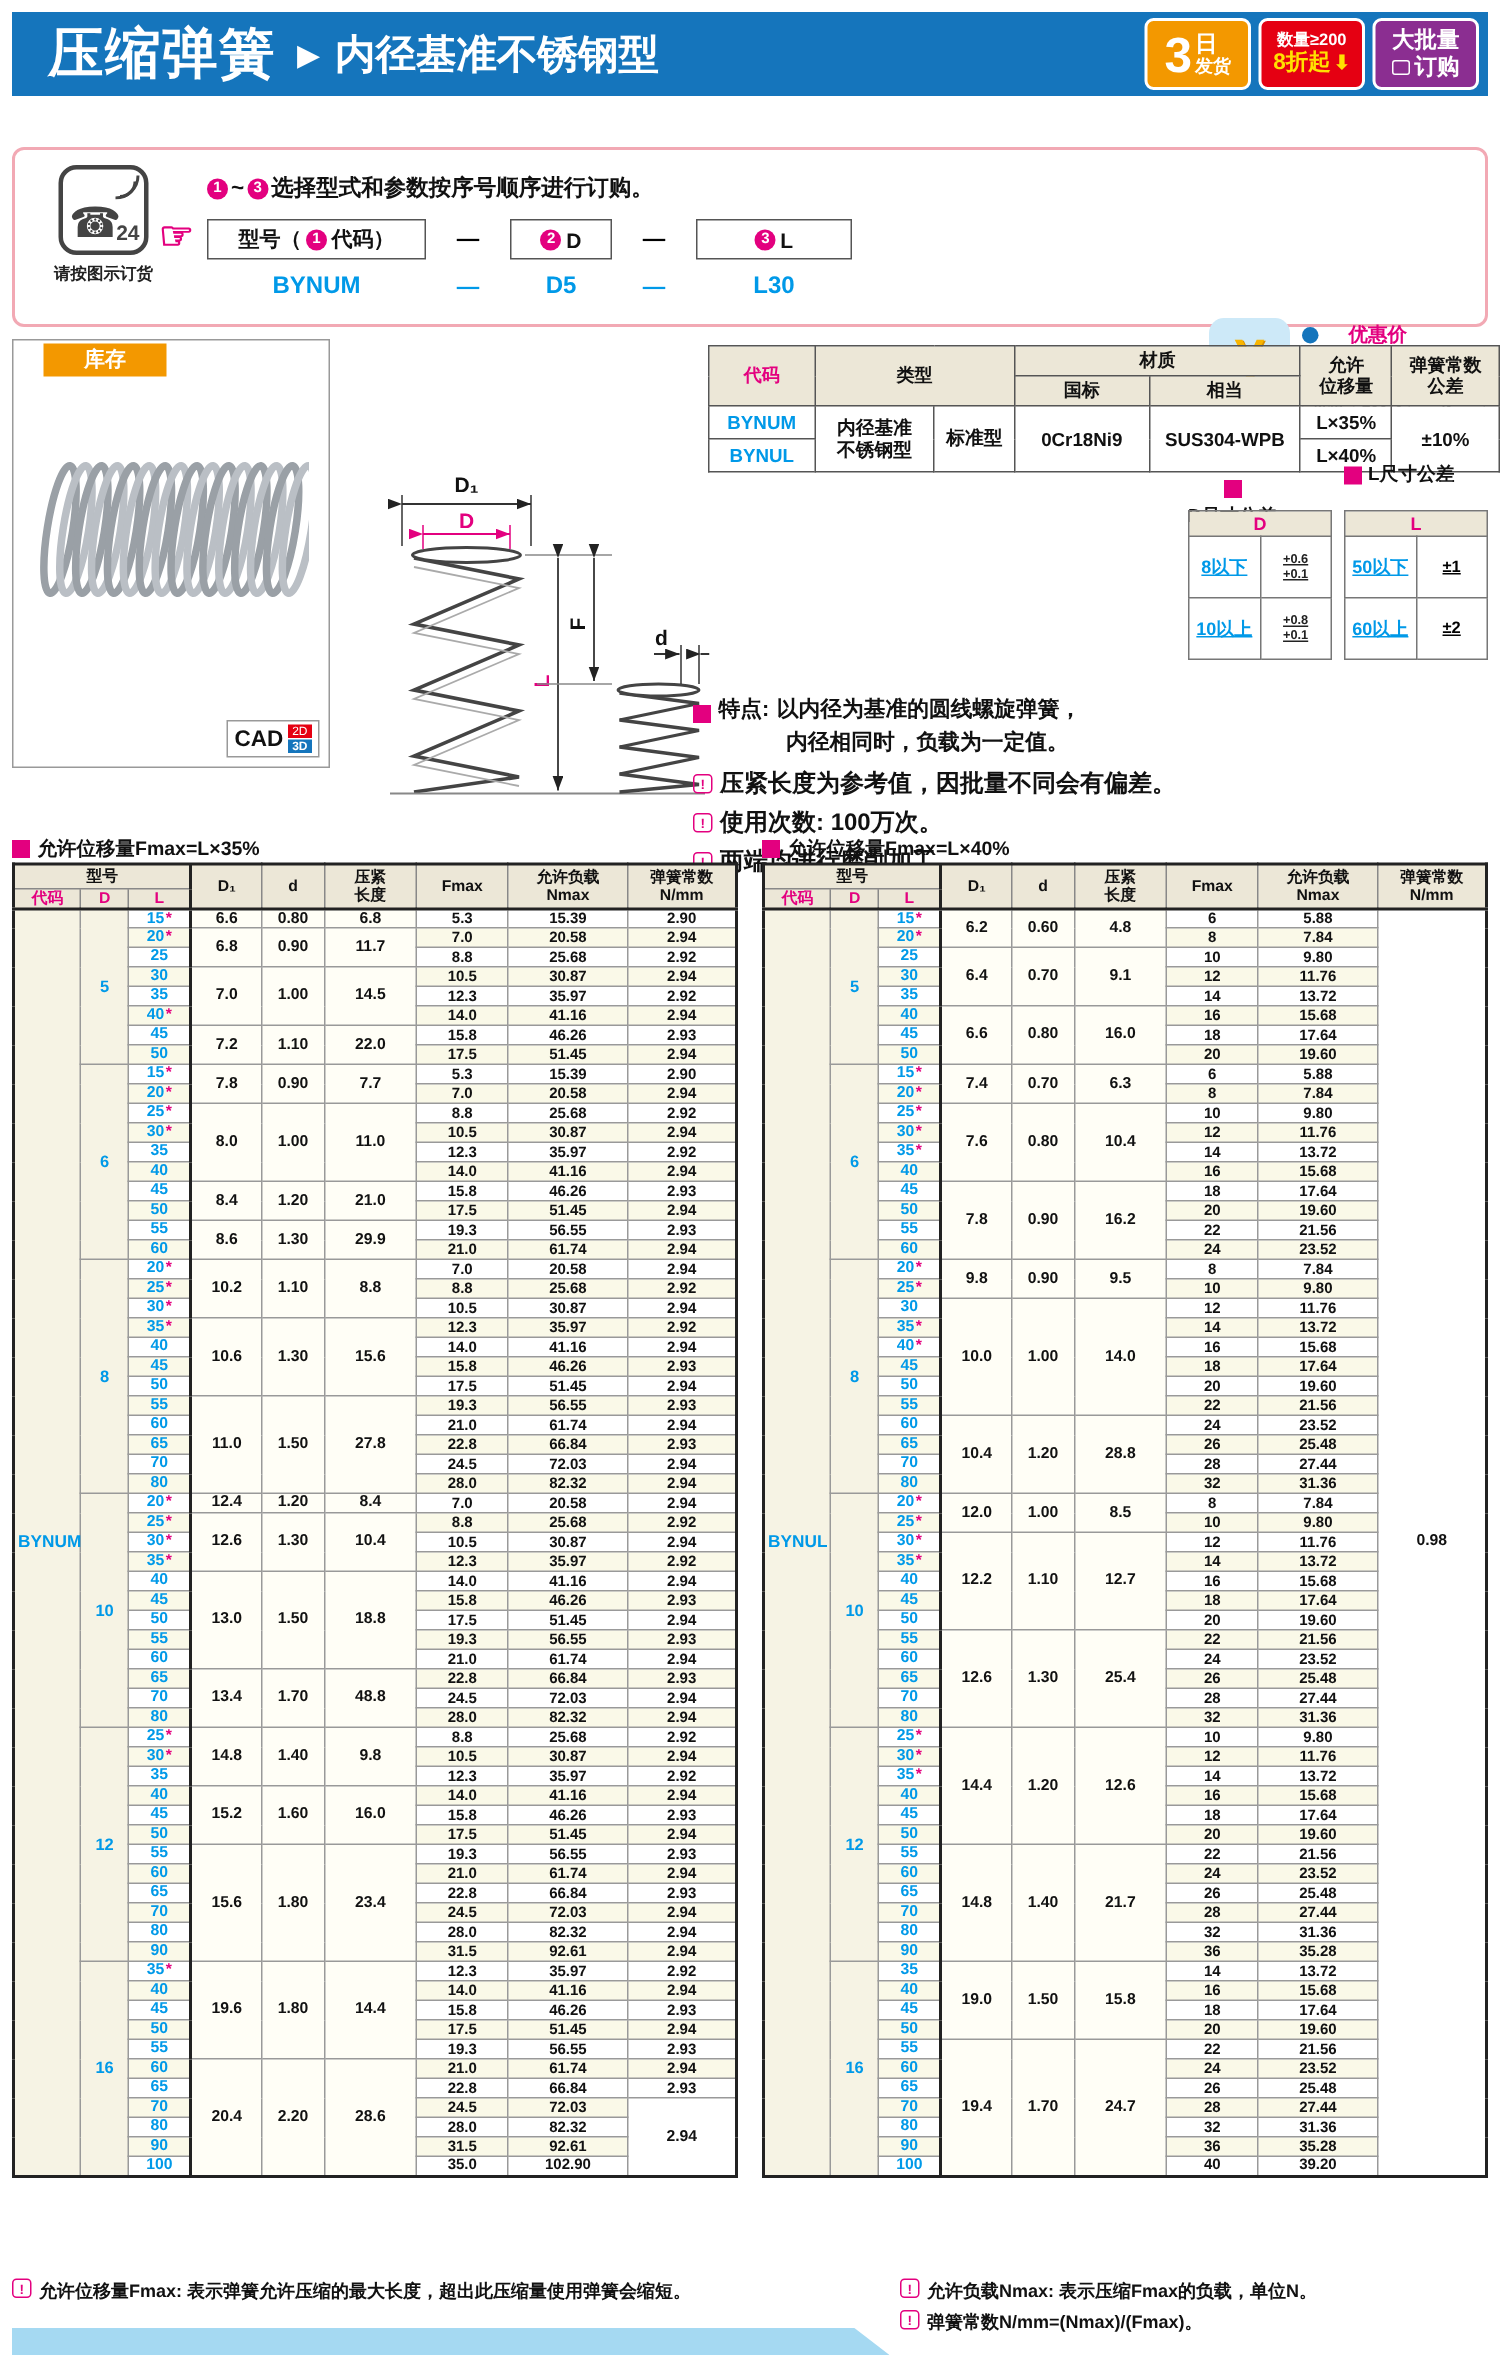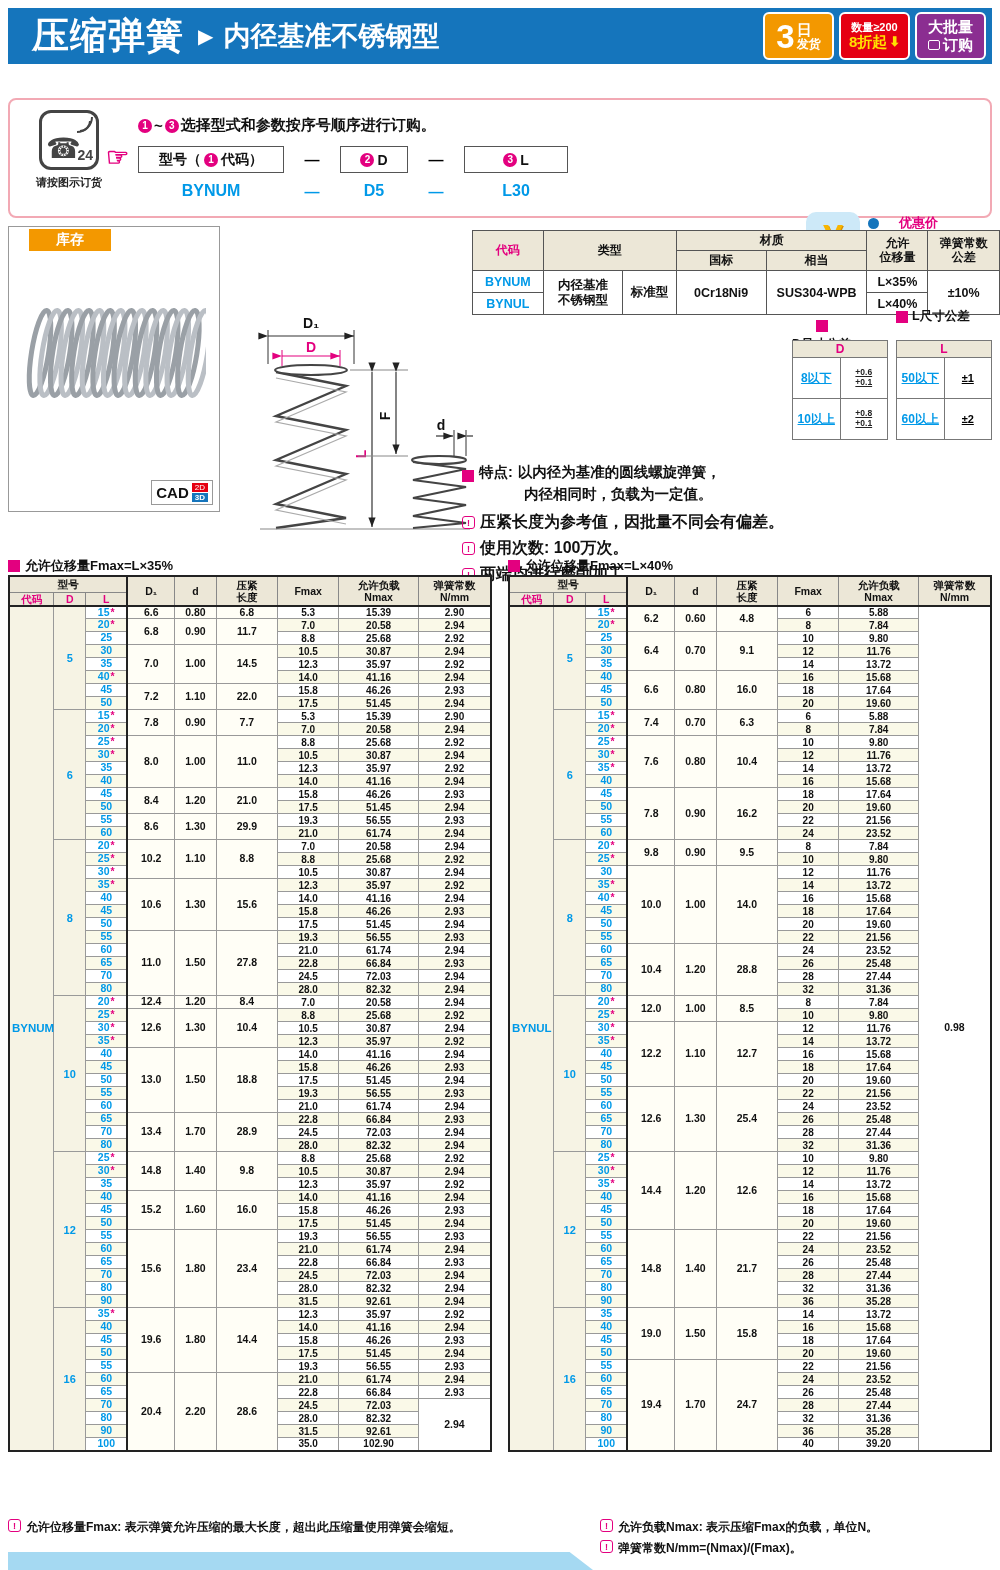--- a/index.html
+++ b/index.html
@@ -722,21 +722,21 @@
           <tr>
             <td class="l-cell">60</td>
             <td class="num">21.0</td>
             <td class="num">61.74</td>
             <td class="num" rowspan="1">2.94</td>
           </tr>
           <tr>
             <td class="l-cell band-odd">65</td>
             <td class="v-cell" rowspan="3">13.4</td>
             <td class="v-cell" rowspan="3">1.70</td>
-            <td class="v-cell" rowspan="3">28.9</td>
+            <td class="v-cell" rowspan="3">48.8</td>
             <td class="num band-odd">22.8</td>
             <td class="num band-odd">66.84</td>
             <td class="num band-odd" rowspan="1">2.93</td>
           </tr>
           <tr>
             <td class="l-cell">70</td>
             <td class="num">24.5</td>
             <td class="num">72.03</td>
             <td class="num" rowspan="1">2.94</td>
           </tr>

